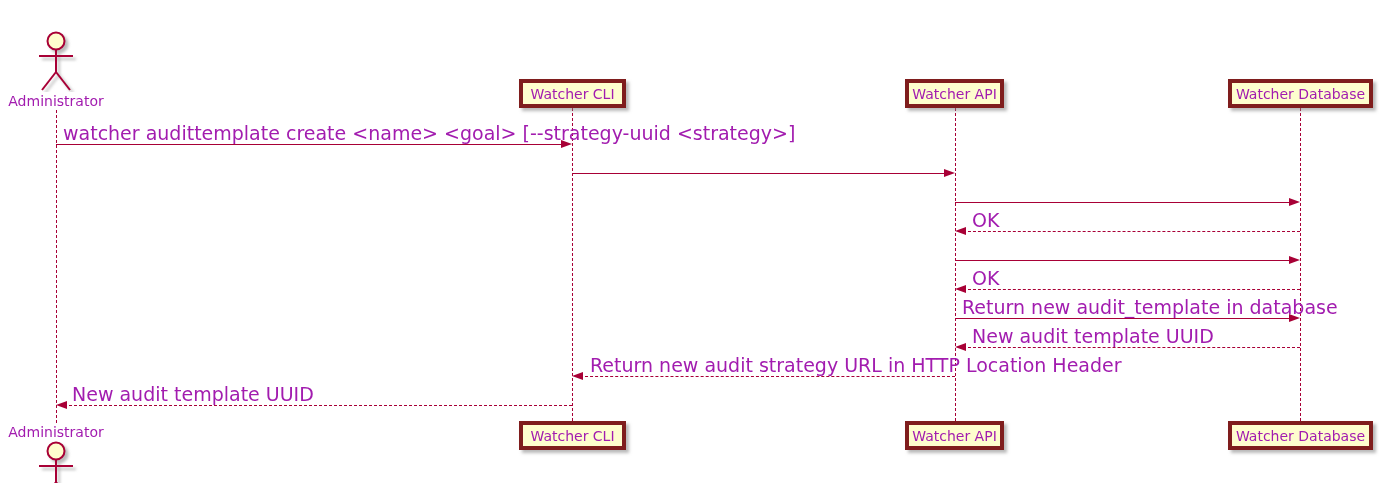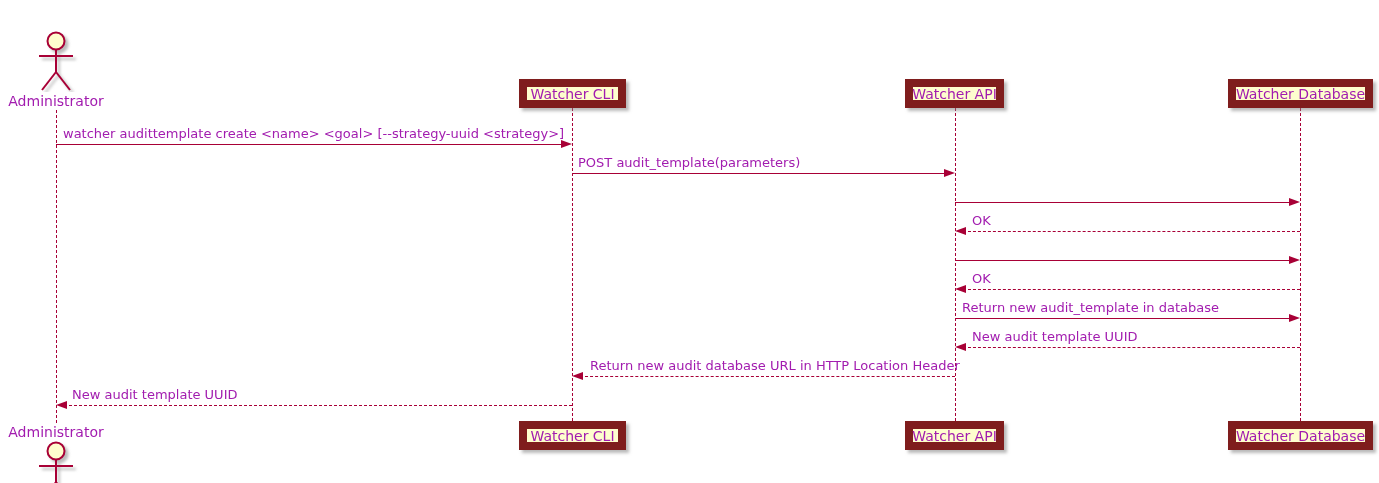--- a/index.html
+++ b/index.html
@@ -12,36 +12,36 @@
     overflow:hidden;
     margin-top:26px;
   }
   .lifeline{
     position:absolute;width:0;
     border-left:1px dashed #A80036;
   }
   .pbox{
     position:absolute;
     background:#FEFECE;
-    border:8px solid #7f1d1d;
+    border:4px solid #7f1d1d;
     box-shadow:3px 3px 3px rgba(130,130,130,0.55);
     display:flex;align-items:center;justify-content:center;
     font-size:14px;line-height:1;
     box-sizing:border-box;
     white-space:nowrap;
   }
   .actor-label{
     position:absolute;
     font-size:14px;text-align:center;white-space:nowrap;
   }
   .actor-svg{position:absolute;}
   .actor-svg .shape{filter:drop-shadow(3px 3px 1.5px rgba(130,130,130,0.55));}
   .msg-label{
     position:absolute;
-    font-size:13px;line-height:15px;white-space:nowrap;
+    font-size:19px;line-height:15px;white-space:nowrap;
   }
   .mline{position:absolute;height:0;}
   .mline.solid{border-top:1px solid #A80036;}
   .mline.dashed{border-top:1px dashed #A80036;}
   .ah{position:absolute;width:0;height:0;
       border-top:4.5px solid transparent;
       border-bottom:4.5px solid transparent;}
   .ah.right{border-left:11px solid #A80036;}
   .ah.left{border-right:11px solid #A80036;}
 </style>
@@ -67,21 +67,20 @@
   <div class="actor-label" style="left:4px;top:67px;width:104px">Administrator</div>
 
   <div class="pbox" style="left:519px;top:53px;width:107px;height:29px">Watcher CLI</div>
   <div class="pbox" style="left:905px;top:53px;width:99px;height:29px">Watcher API</div>
   <div class="pbox" style="left:1228px;top:53px;width:145px;height:29px">Watcher Database</div>
 
   <div class="msg-label" style="left:63px;top:100px">watcher audittemplate create &lt;name&gt; &lt;goal&gt; [--strategy-uuid &lt;strategy&gt;]</div>
   <div class="mline solid" style="left:56px;top:118px;width:505px"></div>
   <div class="ah right" style="left:561px;top:114px"></div>
 
-  <div class="msg-label" style="left:578px;top:129px">POST audit_template(parameters)</div>
   <div class="mline solid" style="left:572px;top:147px;width:372px"></div>
   <div class="ah right" style="left:944px;top:143px"></div>
 
   <div class="mline solid" style="left:955px;top:176px;width:334px"></div>
   <div class="ah right" style="left:1289px;top:172px"></div>
 
   <div class="msg-label" style="left:972px;top:187px">OK</div>
   <div class="mline dashed" style="left:963px;top:205px;width:337px"></div>
   <div class="ah left" style="left:955px;top:201px"></div>
 
@@ -93,21 +92,21 @@
   <div class="ah left" style="left:955px;top:259px"></div>
 
   <div class="msg-label" style="left:962px;top:274px">Return new audit_template in database</div>
   <div class="mline solid" style="left:955px;top:292px;width:334px"></div>
   <div class="ah right" style="left:1289px;top:288px"></div>
 
   <div class="msg-label" style="left:972px;top:303px">New audit template UUID</div>
   <div class="mline dashed" style="left:963px;top:321px;width:337px"></div>
   <div class="ah left" style="left:955px;top:317px"></div>
 
-  <div class="msg-label" style="left:590px;top:332px">Return new audit database URL in HTTP Location Header</div>
+  <div class="msg-label" style="left:590px;top:332px">Return new audit strategy URL in HTTP Location Header</div>
   <div class="mline dashed" style="left:580px;top:350px;width:375px"></div>
   <div class="ah left" style="left:572px;top:346px"></div>
 
   <div class="msg-label" style="left:72px;top:361px">New audit template UUID</div>
   <div class="mline dashed" style="left:64px;top:379px;width:508px"></div>
   <div class="ah left" style="left:56px;top:375px"></div>
 
   <div class="pbox" style="left:519px;top:395px;width:107px;height:29px">Watcher CLI</div>
   <div class="pbox" style="left:905px;top:395px;width:99px;height:29px">Watcher API</div>
   <div class="pbox" style="left:1228px;top:395px;width:145px;height:29px">Watcher Database</div>

